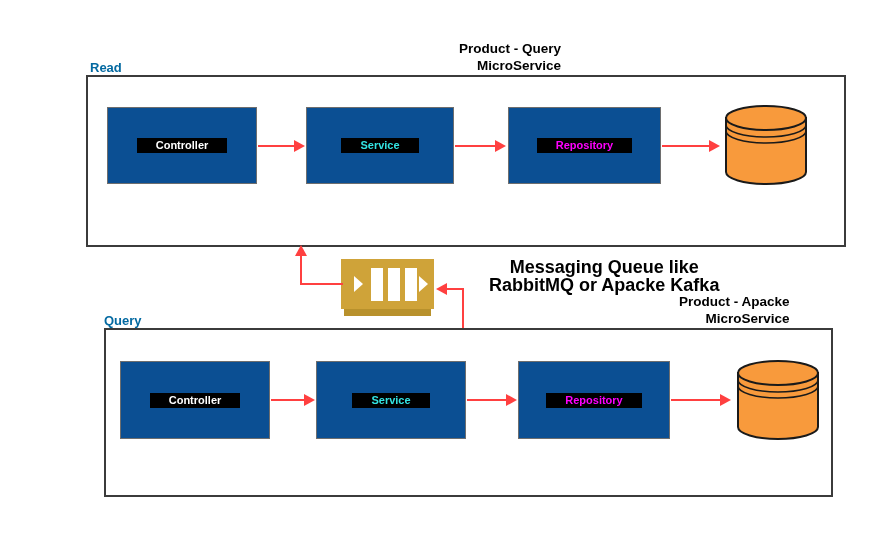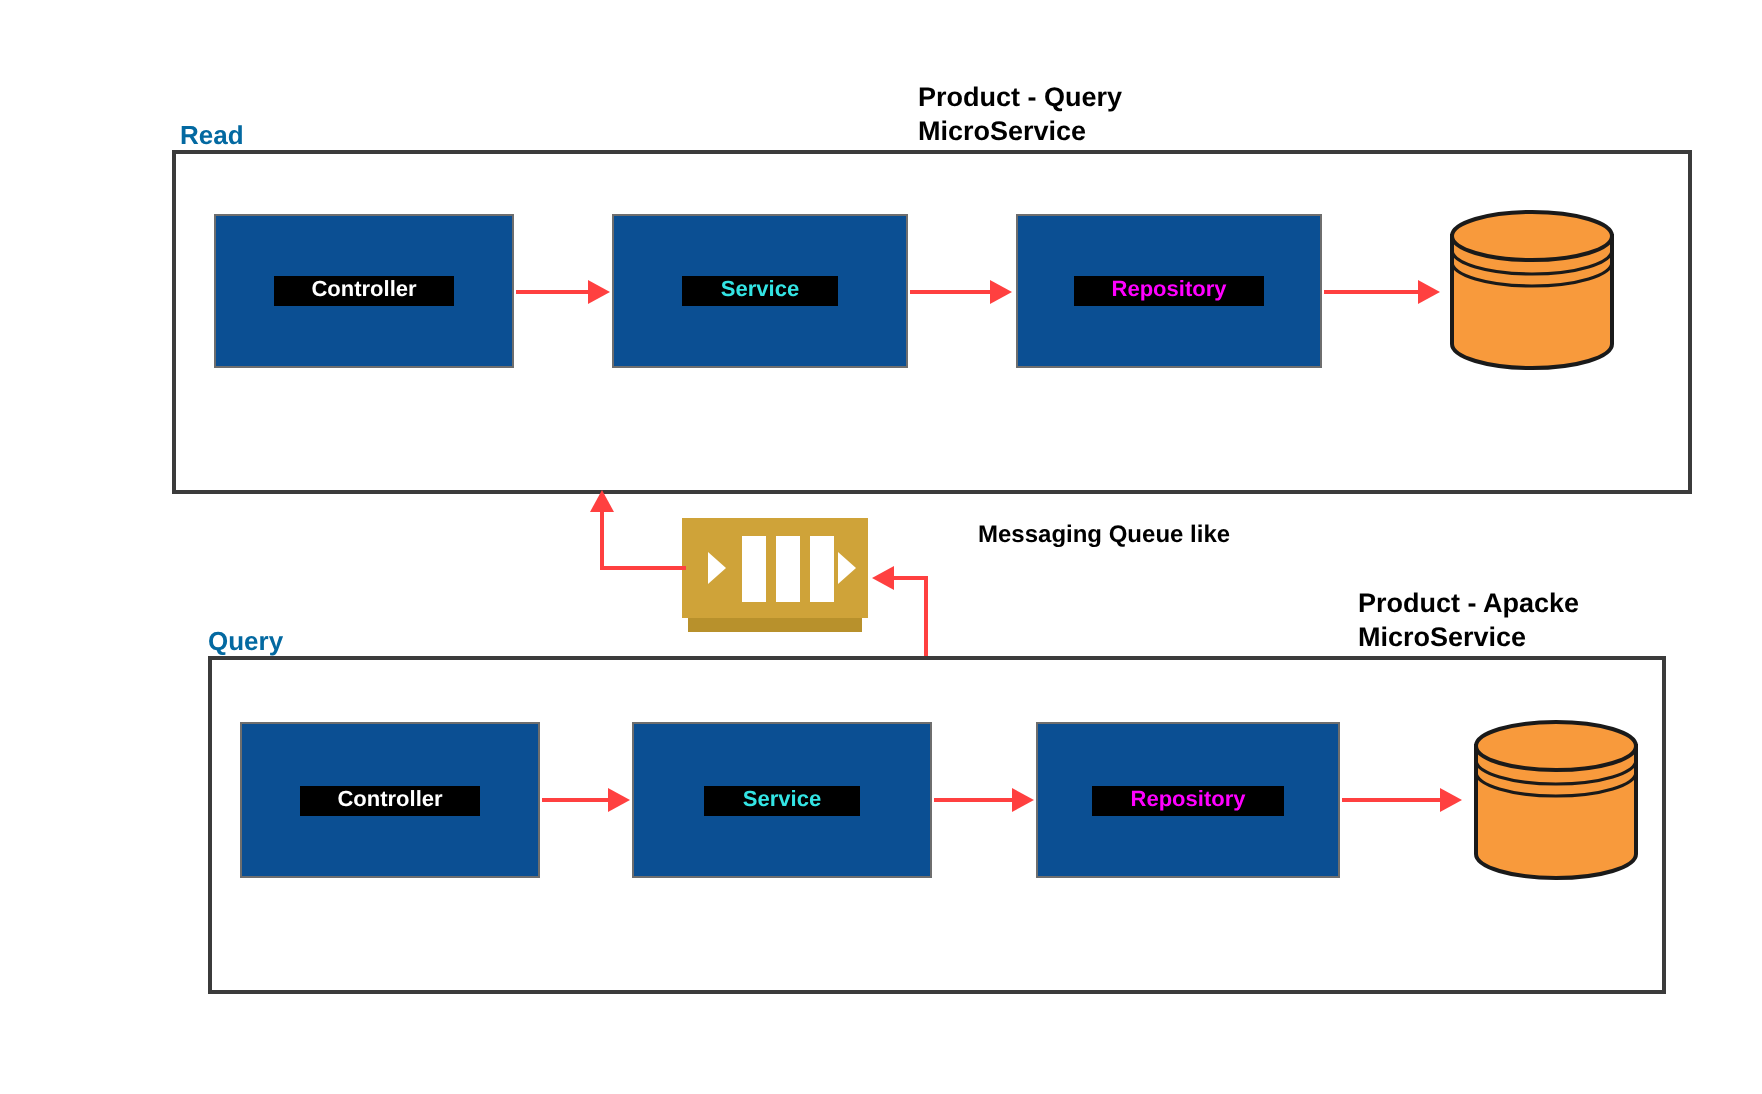--- a/index.html
+++ b/index.html
@@ -36,21 +36,21 @@
   }
   #read-label  { left: 90px;  top: 60px; }
   #write-label { left: 104px; top: 313px; }
 
   
   .service-title {
     position: absolute;
     font-size: 13.5px;
     font-weight: bold;
     color: #000000;
-    text-align: left;
+    text-align: right;
     line-height: 17px;
     white-space: nowrap;
   }
   #query-title   { left: 459px; top: 40px; }
   #command-title { left: 679px; top: 293px; }
 
   
   .component {
     position: absolute;
     background: #0B4F93;
@@ -163,21 +163,21 @@
     border-left: 9px solid #ffffff;
   }
   #queue-icon .q-tri-l { left: 13px; }
   #queue-icon .q-tri-r { left: 78px; }
 
   
   #queue-caption {
     position: absolute;
     left: 489px;
     top: 258px;
-    font-size: 12px;
+    font-size: 18px;
     font-weight: bold;
     color: #000000;
     line-height: 18px;
     text-align: center;
     white-space: nowrap;
   }
 </style>
 </head>
 <body>
 
@@ -225,20 +225,21 @@
     <div class="q-tri q-tri-l"></div>
     <div class="q-bar q-bar1"></div>
     <div class="q-bar q-bar2"></div>
     <div class="q-bar q-bar3"></div>
     <div class="q-tri q-tri-r"></div>
     <div class="q-base"></div>
   </div>
 
   <div id="queue-caption">
     <div>Messaging Queue like</div>
+    <div>RabbitMQ or Apacke Kafka</div>
   </div>
 
   <div class="arrow-line arrow-h" style="left:300px; top:283px; width:43px;"></div>
   <div class="arrow-line arrow-v" style="left:300px; top:255px; height:30px;"></div>
   <div class="arrowhead ah-up" style="left:295px; top:245px;"></div>
 
   <div class="arrow-line arrow-v" style="left:462px; top:288px; height:40px;"></div>
   <div class="arrow-line arrow-h" style="left:447px; top:288px; width:17px;"></div>
   <div class="arrowhead ah-left" style="left:436px; top:283px;"></div>
 

